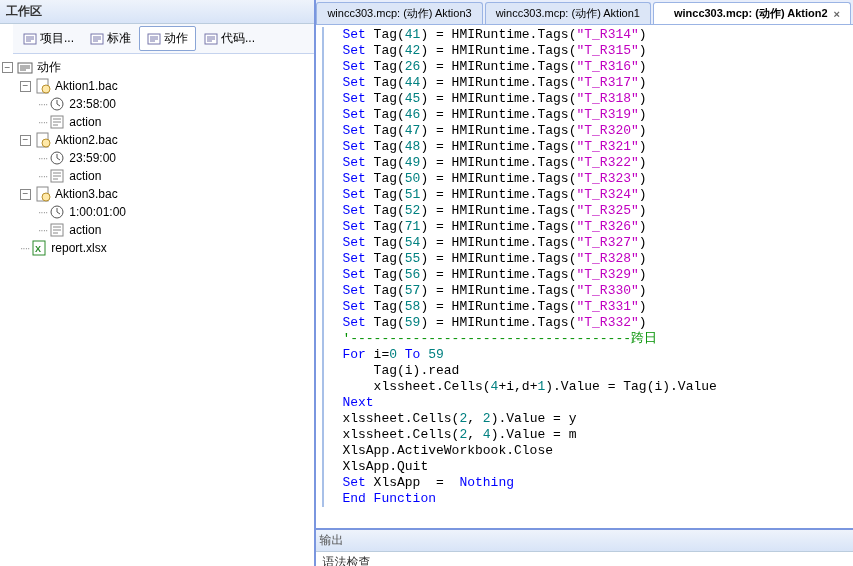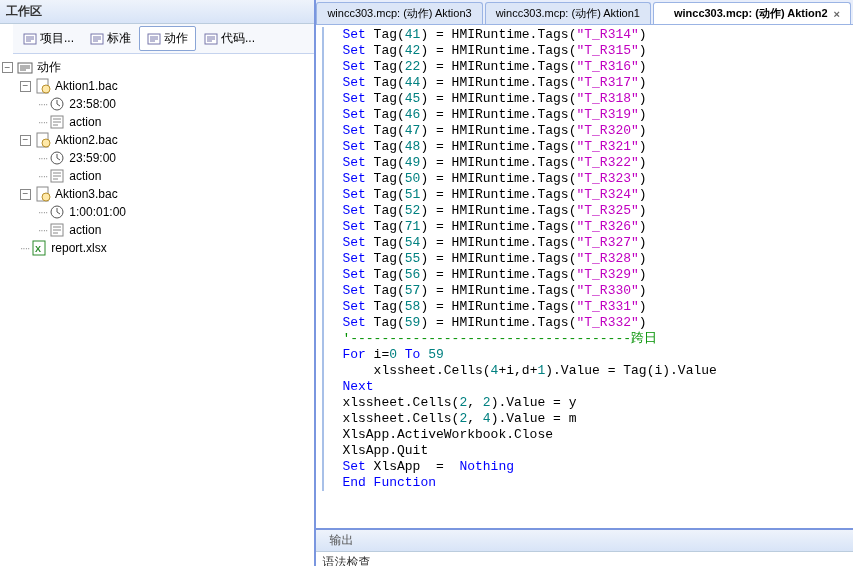--- a/index.html
+++ b/index.html
@@ -23,21 +23,21 @@
 .tab.active { background: #fff; font-weight: bold; padding-left: 20px; }
 .tab-close { color: #666; font-weight: bold; cursor: pointer; }
 .code-area { flex: 1; overflow: auto; background: #fff; border-bottom: 2px solid #7a96df; }
 .code { font-family: Consolas, "Courier New", monospace; font-size: 13px; padding: 2px 0; }
 .code-line { padding: 0 18px; white-space: pre; line-height: 16px; border-left: 2px solid #a8c0e8; margin-left: 6px; }
 .kw { color: #0000ff; }
 .num { color: #008080; }
 .str { color: #c000c0; }
 .comment { color: #009000; }
 .output-panel { height: 36px; background: #fff; }
-.output-header { background: linear-gradient(#eef3fb,#d8e4f7); padding: 2px 13px; border-bottom: 1px solid #bcd; color: #555; }
+.output-header { background: linear-gradient(#eef3fb,#d8e4f7); padding: 2px 3px; border-bottom: 1px solid #bcd; color: #555; }
 .output-body { padding: 2px 6px; color: #333; }
 svg { display: block; }
 </style>
 </head>
 <body>
 
 <div class="app">
 
   <div class="left-panel">
     <div class="left-header">工作区</div>
@@ -223,39 +223,40 @@
         </div>
         <div class="tab active">
           <span>wincc303.mcp: (动作) Aktion2</span>
           <span class="tab-close">×</span>
         </div>
       </div>
     <div class="code-area">
       <div class="code" id="code">
           <div class="code-line"><span class="kw">Set</span> Tag(<span class="num">41</span>) = HMIRuntime.Tags(<span class="str">"T_R314"</span>)</div>
           <div class="code-line"><span class="kw">Set</span> Tag(<span class="num">42</span>) = HMIRuntime.Tags(<span class="str">"T_R315"</span>)</div>
-          <div class="code-line"><span class="kw">Set</span> Tag(<span class="num">22</span>) = HMIRuntime.Tags(<span class="str">"T_R316"</span>)</div>
+          <div class="code-line"><span class="kw">Set</span> Tag(<span class="num">26</span>) = HMIRuntime.Tags(<span class="str">"T_R316"</span>)</div>
           <div class="code-line"><span class="kw">Set</span> Tag(<span class="num">44</span>) = HMIRuntime.Tags(<span class="str">"T_R317"</span>)</div>
           <div class="code-line"><span class="kw">Set</span> Tag(<span class="num">45</span>) = HMIRuntime.Tags(<span class="str">"T_R318"</span>)</div>
           <div class="code-line"><span class="kw">Set</span> Tag(<span class="num">46</span>) = HMIRuntime.Tags(<span class="str">"T_R319"</span>)</div>
           <div class="code-line"><span class="kw">Set</span> Tag(<span class="num">47</span>) = HMIRuntime.Tags(<span class="str">"T_R320"</span>)</div>
           <div class="code-line"><span class="kw">Set</span> Tag(<span class="num">48</span>) = HMIRuntime.Tags(<span class="str">"T_R321"</span>)</div>
           <div class="code-line"><span class="kw">Set</span> Tag(<span class="num">49</span>) = HMIRuntime.Tags(<span class="str">"T_R322"</span>)</div>
           <div class="code-line"><span class="kw">Set</span> Tag(<span class="num">50</span>) = HMIRuntime.Tags(<span class="str">"T_R323"</span>)</div>
           <div class="code-line"><span class="kw">Set</span> Tag(<span class="num">51</span>) = HMIRuntime.Tags(<span class="str">"T_R324"</span>)</div>
           <div class="code-line"><span class="kw">Set</span> Tag(<span class="num">52</span>) = HMIRuntime.Tags(<span class="str">"T_R325"</span>)</div>
           <div class="code-line"><span class="kw">Set</span> Tag(<span class="num">71</span>) = HMIRuntime.Tags(<span class="str">"T_R326"</span>)</div>
           <div class="code-line"><span class="kw">Set</span> Tag(<span class="num">54</span>) = HMIRuntime.Tags(<span class="str">"T_R327"</span>)</div>
           <div class="code-line"><span class="kw">Set</span> Tag(<span class="num">55</span>) = HMIRuntime.Tags(<span class="str">"T_R328"</span>)</div>
           <div class="code-line"><span class="kw">Set</span> Tag(<span class="num">56</span>) = HMIRuntime.Tags(<span class="str">"T_R329"</span>)</div>
           <div class="code-line"><span class="kw">Set</span> Tag(<span class="num">57</span>) = HMIRuntime.Tags(<span class="str">"T_R330"</span>)</div>
           <div class="code-line"><span class="kw">Set</span> Tag(<span class="num">58</span>) = HMIRuntime.Tags(<span class="str">"T_R331"</span>)</div>
           <div class="code-line"><span class="kw">Set</span> Tag(<span class="num">59</span>) = HMIRuntime.Tags(<span class="str">"T_R332"</span>)</div>
           <div class="code-line"><span class="comment">'------------------------------------跨日</span></div>
           <div class="code-line"><span class="kw">For</span> i=<span class="num">0</span><span class="kw"> To </span><span class="num">59</span></div>
+          <div class="code-line">    Tag(i).read</div>
           <div class="code-line">    xlssheet.Cells(<span class="num">4</span>+i,d+<span class="num">1</span>).Value = Tag(i).Value</div>
           <div class="code-line"><span class="kw">Next</span></div>
           <div class="code-line">xlssheet.Cells(<span class="num">2</span>, <span class="num">2</span>).Value = y</div>
           <div class="code-line">xlssheet.Cells(<span class="num">2</span>, <span class="num">4</span>).Value = m</div>
           <div class="code-line">XlsApp.ActiveWorkbook.Close</div>
           <div class="code-line">XlsApp.Quit</div>
           <div class="code-line"><span class="kw">Set</span> XlsApp  =  <span class="kw">Nothing</span></div>
           <div class="code-line"><span class="kw">End Function</span></div>
         </div>
     </div>

